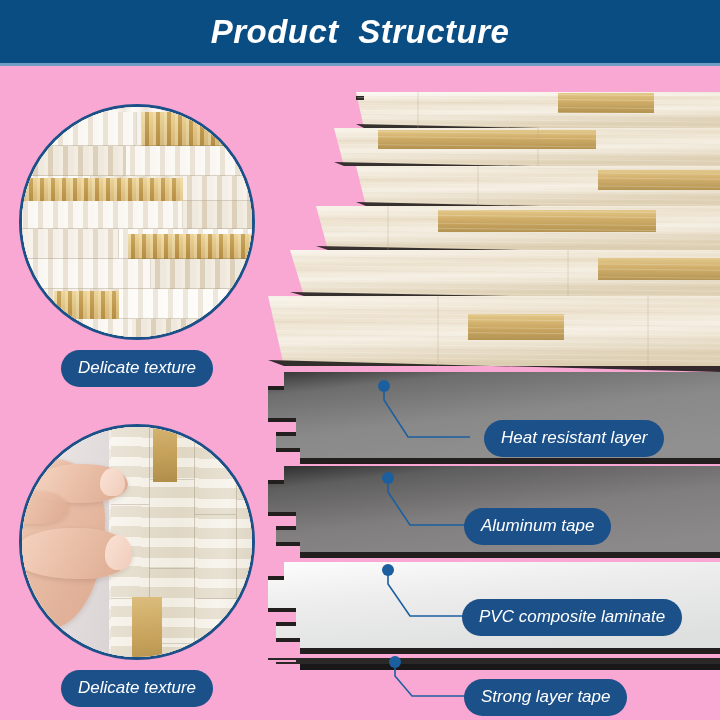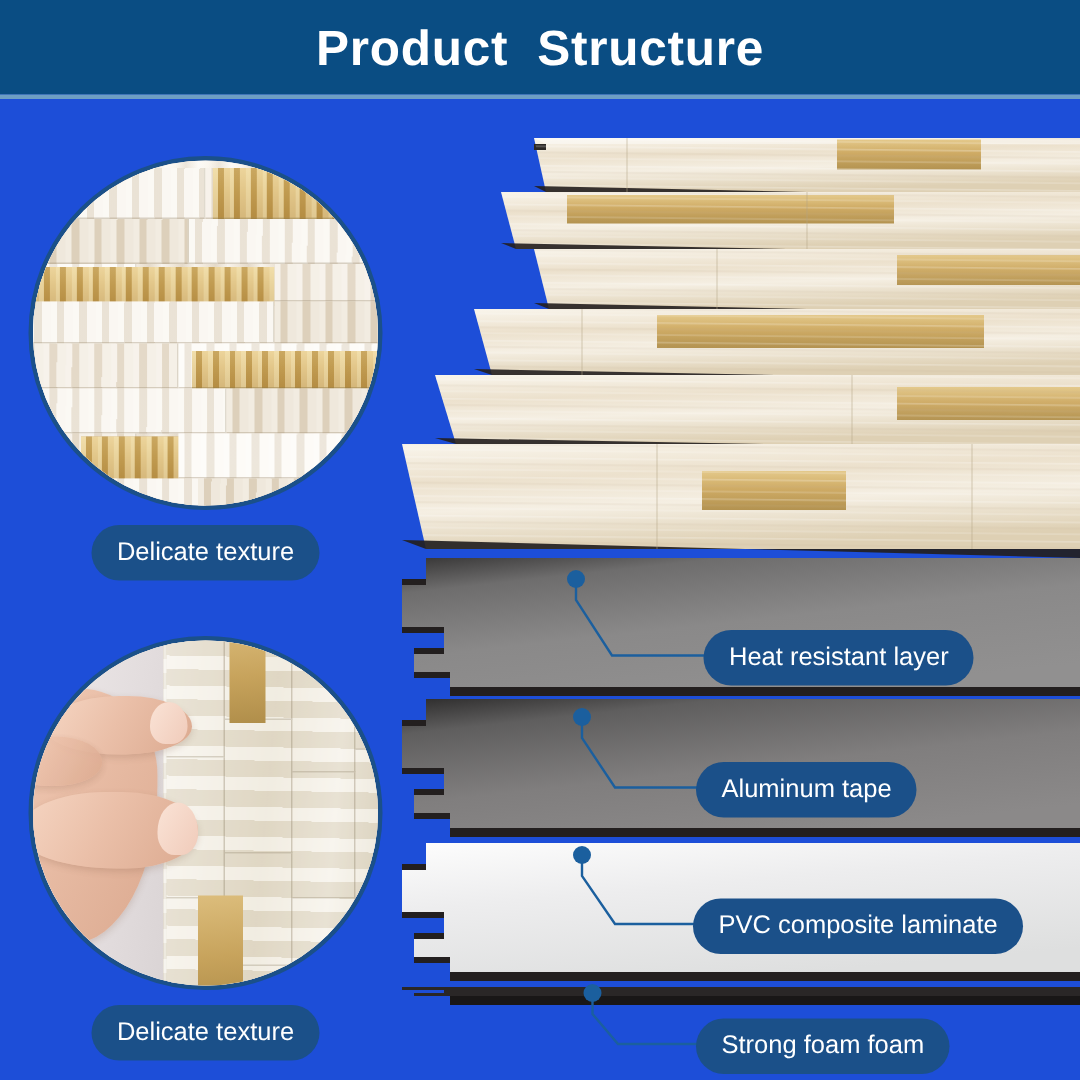--- a/index.html
+++ b/index.html
@@ -9,21 +9,22 @@
     height: 720px;
     overflow: hidden;
     background: #ffffff;
     font-family: "Liberation Sans", sans-serif;
   }
 
   #page {
     position: relative;
     width: 720px;
     height: 720px;
-    background: #1d4ed8;
+    background: #f9a8d4;
+    font-style: italic;
   }
 
   
   .header {
     position: absolute;
     left: 0; top: 0;
     width: 720px;
     height: 63px;
     background: #0a4d83;
     display: flex;
@@ -404,29 +405,29 @@
       <path d="M388,570 L388,584 L410,616 L468,616" fill="none" stroke="#1b5f9e" stroke-width="1.6"></path>
       <circle cx="388" cy="570" r="6" fill="#1b5f9e"></circle>
     </g>
 
     <g>
       <path d="M395,662 L395,676 L412,696 L470,696" fill="none" stroke="#1b5f9e" stroke-width="1.6"></path>
       <circle cx="395" cy="662" r="6" fill="#1b5f9e"></circle>
     </g>
   </svg>
 
-  <div class="callout-pill" style="left:469px; top:420px;">
+  <div class="callout-pill" style="left:484px; top:420px;">
     <span class="pill">Heat resistant layer</span>
   </div>
 
   <div class="callout-pill" style="left:464px; top:508px;">
     <span class="pill">Aluminum tape</span>
   </div>
 
   <div class="callout-pill" style="left:462px; top:599px;">
     <span class="pill">PVC composite laminate</span>
   </div>
 
   <div class="callout-pill" style="left:464px; top:679px;">
-    <span class="pill">Strong foam foam</span>
+    <span class="pill">Strong layer tape</span>
   </div>
 
 </div>
 
 </body></html>

